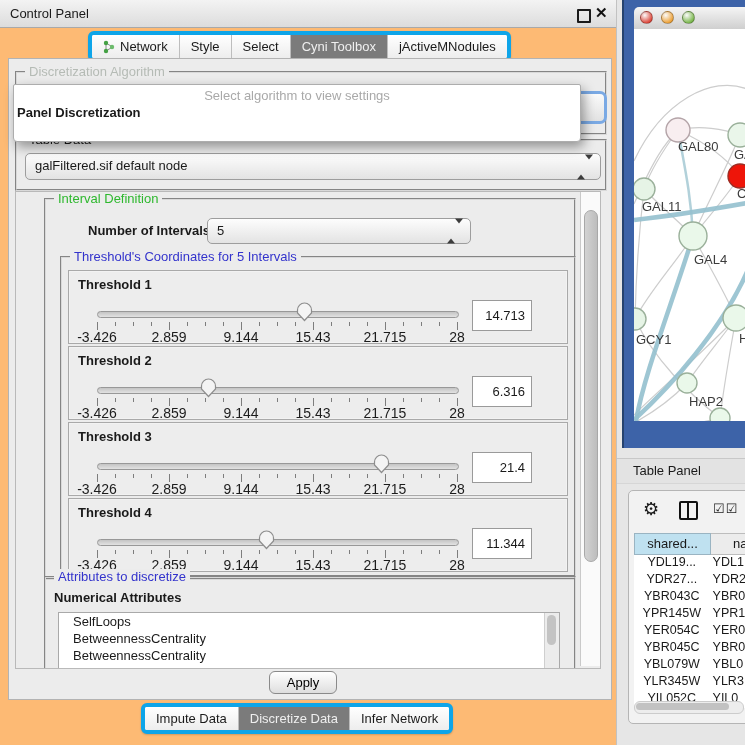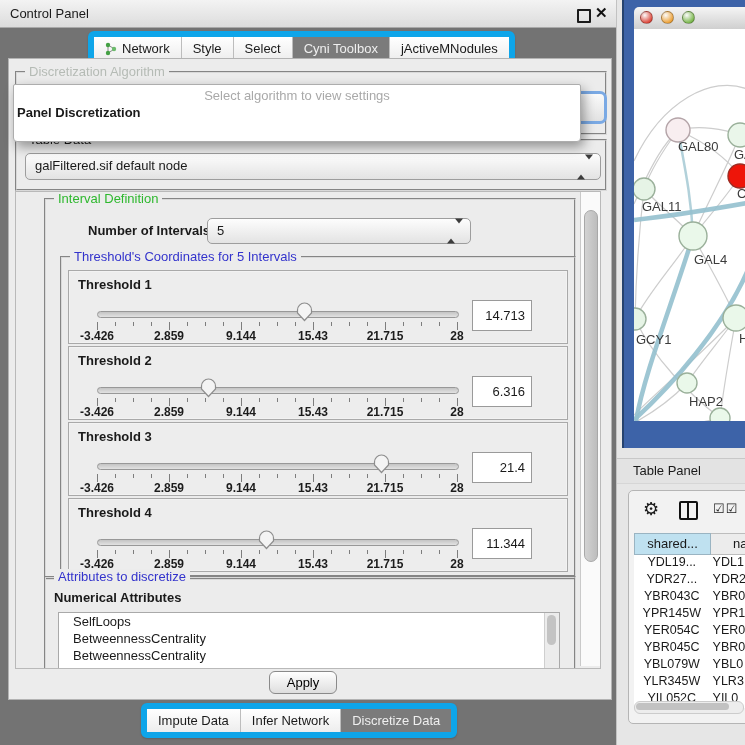--- a/index.html
+++ b/index.html
@@ -1,26 +1,26 @@
 <!DOCTYPE html>
 <html><head>
 <meta charset="utf-8">
 <style>
   html,body{margin:0;padding:0;}
   body{width:745px;height:745px;overflow:hidden;position:relative;background:#e6e6e6;
        font-family:"Liberation Sans",sans-serif;color:#1a1a1a;}
   .abs{position:absolute;}
   
-  #control-panel{left:0;top:0;width:616px;height:745px;border-right:1px solid #c2c2c2;background:#737373;}
+  #control-panel{left:0;top:0;width:616px;height:745px;border-right:1px solid #c2c2c2;background:#fdba74;}
   #cp-titlebar{left:0;top:0;width:616px;height:27px;background:linear-gradient(#f3f3f3,#dcdcdc);border-bottom:1px solid #a9a9a9;}
   #cp-title{left:10px;top:6px;font-size:13px;}
   #cp-float{left:577px;top:9px;width:10px;height:10px;border:2px solid #1a1a1a;border-radius:1px;}
   #cp-close{left:595px;top:4px;font-size:15px;font-weight:bold;color:#111;}
   
-  .seggroup{display:flex;border:6px solid #0ea5e9;border-radius:6px;overflow:hidden;background:#fff;box-shadow:0 1px 2px rgba(0,0,0,.18);}
+  .seggroup{display:flex;border:4px solid #0ea5e9;border-radius:6px;overflow:hidden;background:#fff;box-shadow:0 1px 2px rgba(0,0,0,.18);}
   .seg{display:flex;align-items:center;gap:5px;padding:4px 11px;font-size:13px;background:linear-gradient(#ffffff,#ededed);white-space:nowrap;cursor:default;}
   .seg + .seg{border-left:1px solid #bdbdbd;}
   .seg.selected{background:#7b7b7b;color:#efefef;}
   #top-tabs{left:88px;top:31px;}
   #bottom-tabs{left:141px;top:703px;}
   
   #main-panel{left:8px;top:58px;width:602px;height:640px;background:#ececec;border:1px solid #b3b3b3;}
   .group{position:absolute;border:2px groove #d9d9d9;}
   .group-title{position:absolute;top:-9px;left:8px;background:#ececec;padding:0 4px;font-size:13px;}
   #alg-group{left:6px;top:12px;width:588px;height:60px;}
@@ -51,21 +51,21 @@
   #thr-group{left:14px;top:56px;width:512px;height:317px;}
   #thr-group > .group-title{color:#3333cc;}
   .thr-panel{position:absolute;left:6px;width:498px;height:72px;border:1px solid #a9a9a9;box-shadow:inset 0 0 0 1px #f2f2f2;background:#ededed;}
   .thr-label{position:absolute;left:9px;top:6px;font-size:13px;font-weight:bold;}
   .thr-track{position:absolute;left:28px;top:40px;width:360px;height:5px;border:1px solid #989898;border-radius:4px;background:linear-gradient(#c4c4c4,#e2e2e2);}
   .thr-thumb{position:absolute;top:31px;}
   .thr-ticks{position:absolute;left:0;top:51px;width:100%;height:9px;}
   .tick{position:absolute;top:0;width:1px;height:4px;background:#7d7d7d;}
   .tick.major{height:8px;}
   .thr-ticklabels{position:absolute;left:0;top:58px;width:100%;height:12px;}
-  .ticklab{position:absolute;transform:translateX(-50%);font-size:12px;font-weight:bold;color:#1c1c1c;white-space:nowrap;}
+  .ticklab{position:absolute;transform:translateX(-50%);font-size:14px;font-weight:normal;color:#1c1c1c;white-space:nowrap;}
   .thr-value{position:absolute;left:403px;top:29px;width:52px;height:29px;background:#fff;border:1px solid #9a9a9a;font-size:13px;line-height:29px;text-align:right;padding-right:6px;}
   
   #attrs-group{left:28px;top:384px;width:528px;height:150px;}
   #attrs-group > .group-title{color:#3333cc;}
   #attrs-subtitle{left:8px;top:12px;font-size:13px;font-weight:bold;}
   #attr-list{position:absolute;left:12px;top:34px;width:500px;height:110px;background:#fff;border:1px solid #a9a9a9;overflow:hidden;}
   .attr-item{font-size:13px;line-height:17px;padding-left:14px;}
   #attr-vscroll{position:absolute;right:0;top:0;width:14px;height:100%;background:#ececec;border-left:1px solid #cfcfcf;}
   #attr-vscroll .thumb{position:absolute;left:2px;top:2px;width:9px;height:30px;background:#c3c3c3;border-radius:5px;}
   #apply-btn{position:absolute;left:260px;top:612px;width:68px;height:23px;border:1px solid #8a8a8a;border-radius:6px;background:linear-gradient(#ffffff,#dedede);font-size:13px;font-family:"Liberation Sans",sans-serif;}
@@ -346,25 +346,25 @@
       </div>
     </div>
 
     <button id="apply-btn">Apply</button>
   </div>
 
   <div id="bottom-tabs" class="abs seggroup">
       <div class="seg">
         <span>Impute Data</span>
       </div>
-      <div class="seg">
-        <span>Infer Network</span>
-      </div>
       <div class="seg selected">
         <span>Discretize Data</span>
+      </div>
+      <div class="seg">
+        <span>Infer Network</span>
       </div>
     </div>
 </div>
 
 <div id="net-window" class="abs">
   <div id="net-titlebar" class="abs">
     <div id="lights">
         <span class="light" style="background: radial-gradient(circle at 35% 30%, rgba(255, 255, 255, 0.8), rgb(221, 74, 62) 72%);"></span>
         <span class="light" style="background: radial-gradient(circle at 35% 30%, rgba(255, 255, 255, 0.8), rgb(237, 163, 59) 72%);"></span>
         <span class="light" style="background: radial-gradient(circle at 35% 30%, rgba(255, 255, 255, 0.8), rgb(124, 184, 79) 72%);"></span>

